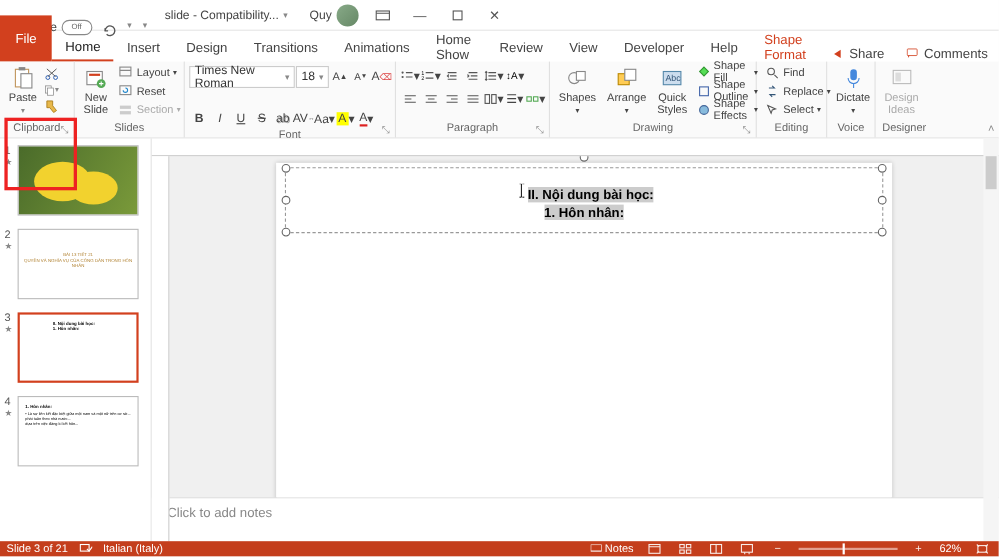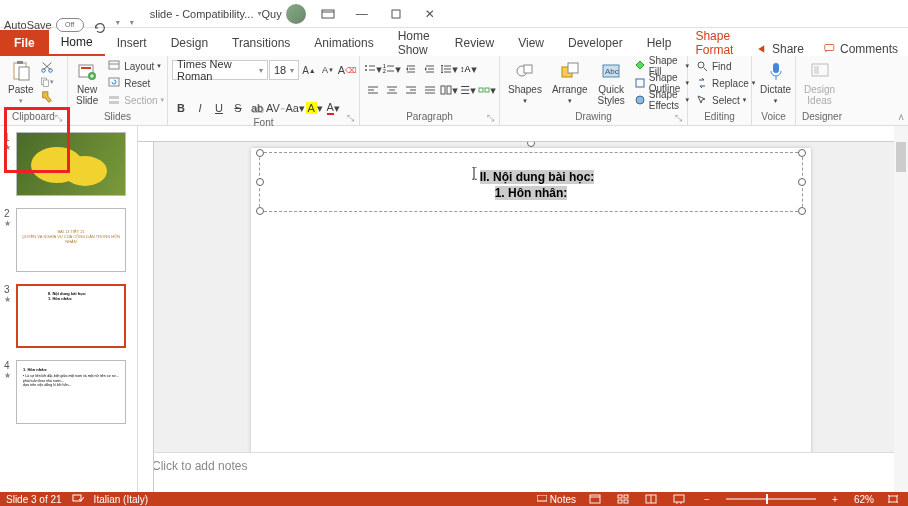--- a/index.html
+++ b/index.html
@@ -7,29 +7,29 @@
 
 
 .titlebar { height: 28px; background: #fff; display: flex; align-items: center; padding: 0 4px; border-bottom: 1px solid #e0e0e0; }
 .titlebar .left { display: flex; align-items: flex-start; gap: 6px; margin-top: 28px; }
 .titlebar .autosave { display: flex; align-items: center; gap: 4px; font-size: 11px; color: #444; }
 .titlebar .toggle { width: 28px; height: 14px; border: 1px solid #888; border-radius: 7px; background: #fff; display: inline-flex; align-items: center; justify-content: center; font-size: 7px; color: #666; }
 .titlebar .undo { width: 20px; height: 20px; display: flex; align-items: center; justify-content: center; color: #444; }
 .titlebar .title { flex: 0 0 auto; margin-left: 16px; font-size: 11px; color: #444; }
 .titlebar .search { flex: 1; display: flex; justify-content: center; }
 .titlebar .search-box { width: 250px; height: 22px; border: 1px solid #ccc; border-radius: 2px; display: flex; align-items: center; padding: 0 6px; color: #888; gap: 6px; }
-.titlebar .right { display: flex; align-items: center; gap: 10px; }
+.titlebar .right { display: flex; align-items: center; gap: 10px; margin-left: 20px; }
 .titlebar .user { display: flex; align-items: center; gap: 4px; font-size: 11px; color: #444; }
 .titlebar .avatar { width: 20px; height: 20px; border-radius: 50%; background: linear-gradient(135deg,#8a8,#686); }
 .titlebar .winbtn { width: 24px; height: 24px; display: flex; align-items: center; justify-content: center; color: #555; font-size: 12px; }
 
 
 .ribbon-tabs { height: 28px; display: flex; align-items: flex-end; padding-left: 0; background: #fff; }
 .ribbon-tabs .tab { padding: 0 12px; height: 26px; display: flex; align-items: center; font-size: 12px; color: #444; cursor: pointer; }
-.ribbon-tabs .file { background: #d2401e; color: #fff; padding: 0 14px; height: 26px; font-weight: bold; }
+.ribbon-tabs .file { background: #d2401e; color: #fff; padding: 0 14px; height: 42px; }
 .ribbon-tabs .active { border-bottom: 2px solid #d2401e; color: #222; }
 .ribbon-tabs .context { color: #d2401e; }
 .ribbon-tabs .spacer { flex: 1; }
 .ribbon-tabs .share, .ribbon-tabs .comments { display: flex; align-items: center; gap: 4px; padding: 0 10px; font-size: 12px; color: #444; }
 .ribbon-tabs .share svg, .ribbon-tabs .comments svg { fill: #d2401e; }
 
 
 .ribbon { height: 70px; background: #fafafa; border-bottom: 1px solid #ddd; display: flex; position: relative; }
 .group { border-right: 1px solid #e0e0e0; display: flex; flex-direction: column; justify-content: space-between; padding: 2px 4px; position: relative; }
 .group-label { font-size: 10px; color: #666; text-align: center; padding-bottom: 1px; }

